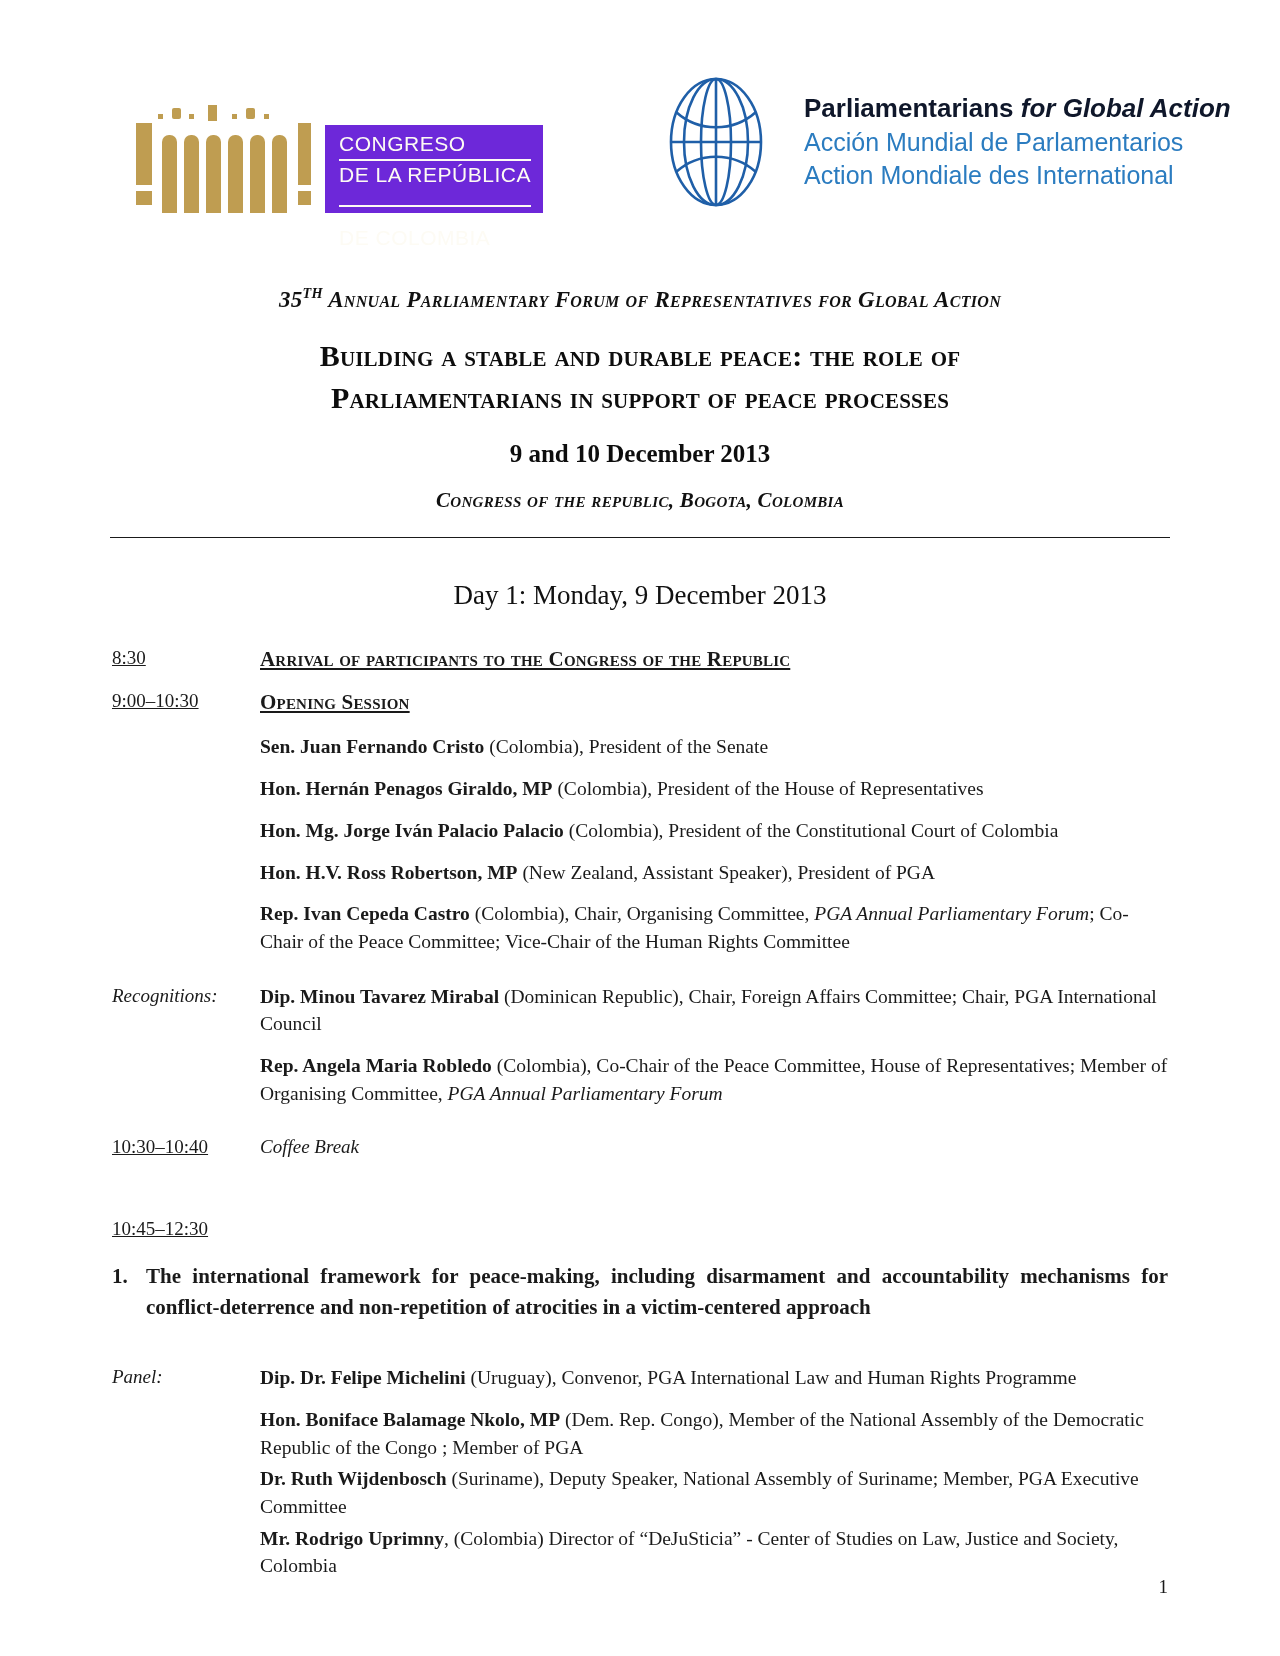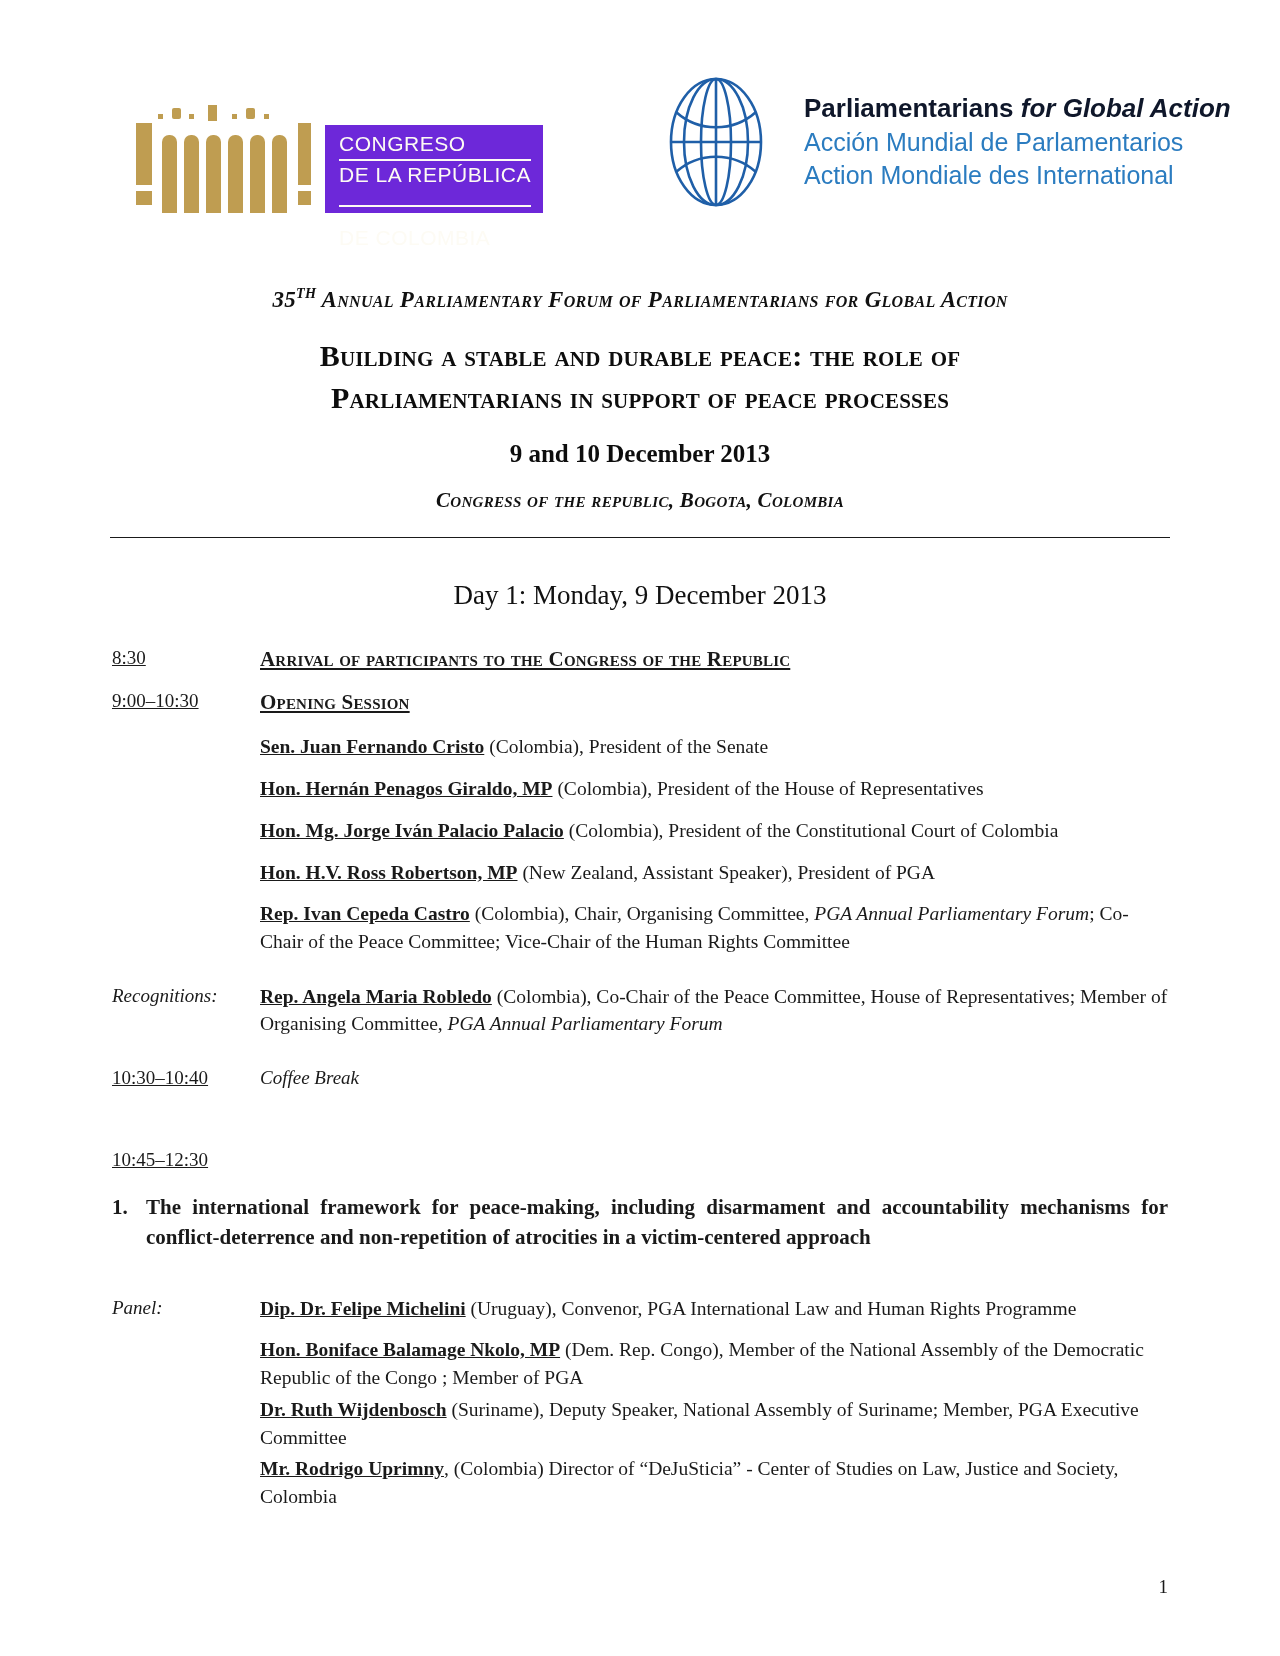--- a/index.html
+++ b/index.html
@@ -160,21 +160,21 @@
   .row .body { flex: 1; }
 
   .sess-head {
     font-variant: small-caps;
     font-weight: bold;
     font-size: 21px;
     text-decoration: underline;
     letter-spacing: 0.2px;
   }
   .person { margin-bottom: 14px; }
-  .person b { font-weight: bold; text-decoration: underline; }
+  .person b { font-weight: bold; }
   .person i { font-style: italic; }
   .tight { margin-bottom: 4px; }
   .italic-label { font-style: italic; font-size: 18.5px; }
   .coffee { font-style: italic; font-size: 19px; }
 
   .gap-lg { height: 42px; }
 
   .numbered {
     display: flex;
     margin: 0 112px;
@@ -254,21 +254,21 @@
       </svg>
       <div class="pga-text">
         <div class="pl1"><span>Parliamentarians </span><em>for Global Action</em></div>
         <div class="pl2">Acción Mundial de Parlamentarios</div>
         <div class="pl3">Action Mondiale des International</div>
       </div>
     </div>
   </div>
 
   <div class="title-block">
-    <div class="forum-line"><span>35</span><sup>TH</sup><span> Annual Parliamentary Forum of Parliamentarians for Global Action</span></div>
+    <div class="forum-line"><span>35</span><sup>TH</sup><span> Annual Parliamentary Forum of Representatives for Global Action</span></div>
     <div class="main-title">
       <div>Building a stable and durable peace: the role of</div>
       <div>Parliamentarians in support of peace processes</div>
     </div>
     <div class="dates">9 and 10 December 2013</div>
     <div class="venue">Congress of the republic, Bogota, Colombia</div>
     <hr class="rule">
   </div>
 
   <div class="day-heading">Day 1: Monday, 9 December 2013</div>
@@ -291,20 +291,21 @@
         <div class="person"><b>Hon. Hernán Penagos Giraldo, MP</b><span> (Colombia), President of the House of Representatives</span></div>
         <div class="person"><b>Hon. Mg. Jorge Iván Palacio Palacio</b><span> (Colombia), President of the Constitutional Court of Colombia</span></div>
         <div class="person"><b>Hon. H.V. Ross Robertson, MP</b><span> (New Zealand, Assistant Speaker), President of PGA</span></div>
         <div class="person"><b>Rep. Ivan Cepeda Castro</b><span> (Colombia), Chair, Organising Committee, </span><i>PGA Annual Parliamentary Forum</i><span>; Co-Chair of the Peace Committee; Vice-Chair of the Human Rights Committee</span></div>
       </div>
     </div>
 
     <div class="row">
       <div class="time italic-label">Recognitions:</div>
       <div class="body">
+        <div class="person"><b>Dip. Minou Tavarez Mirabal</b><span> (Dominican Republic), Chair, Foreign Affairs Committee; Chair, PGA International Council</span></div>
         <div class="person"><b>Rep. Angela Maria Robledo</b><span> (Colombia), Co-Chair of the Peace Committee, House of Representatives; Member of Organising Committee, </span><i>PGA Annual Parliamentary Forum</i></div>
       </div>
     </div>
 
     <div class="row" style="margin-top:6px;">
       <div class="time"><u>10:30–10:40</u></div>
       <div class="body coffee">Coffee Break</div>
     </div>
 
     <div class="gap-lg"></div>

